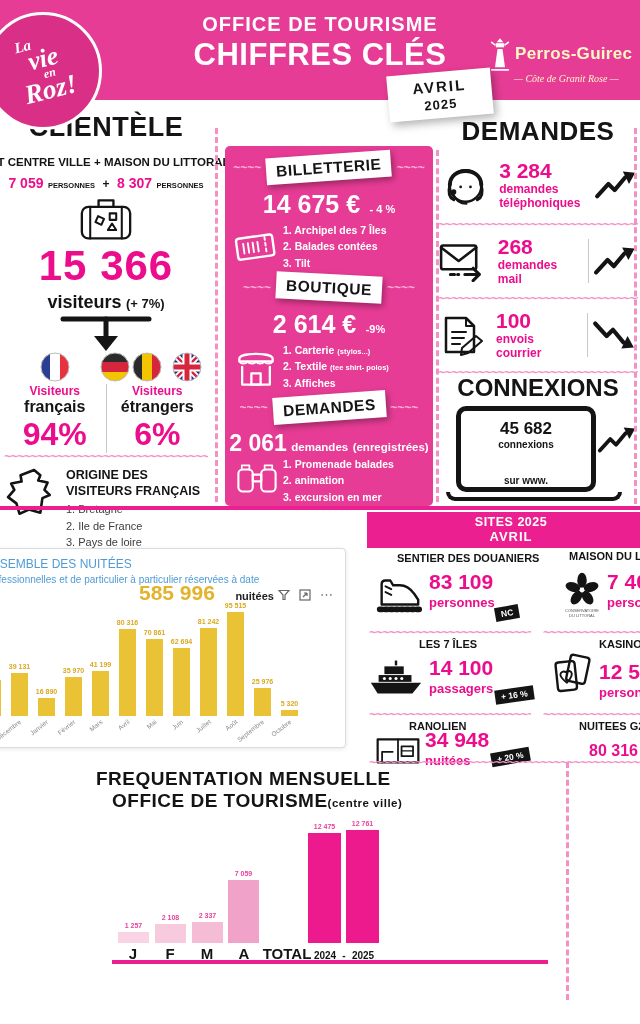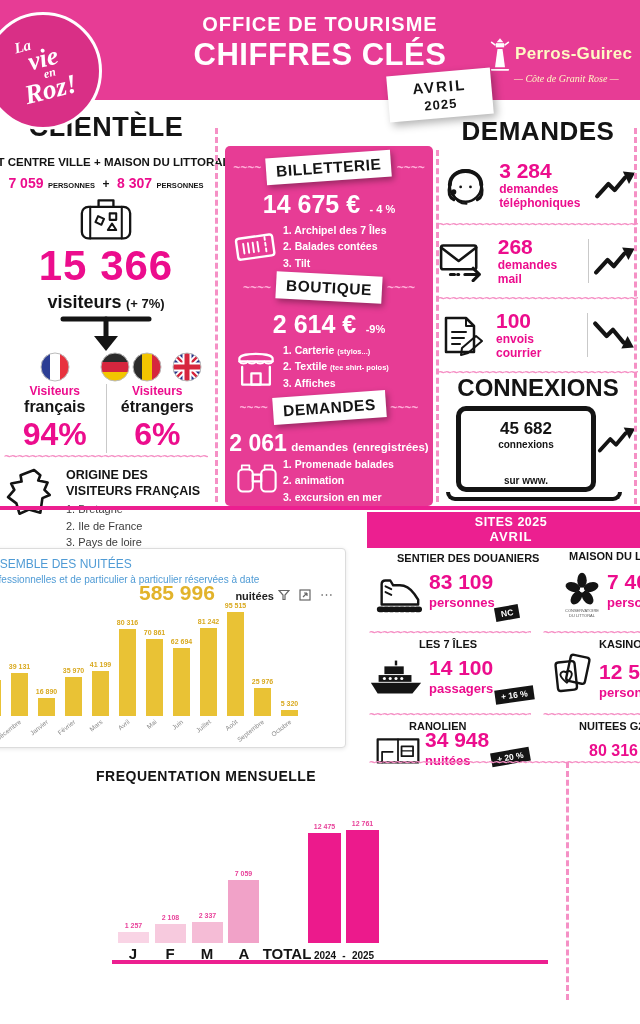--- a/index.html
+++ b/index.html
@@ -127,21 +127,21 @@
   .site-title{position:absolute;font-size:11px;font-weight:bold;white-space:nowrap;}
   .site-val{position:absolute;white-space:nowrap;}
   .site-val .v{color:var(--mag);font-size:21px;font-weight:bold;display:block;}
   .site-val .u{color:var(--mag);font-size:13px;font-weight:bold;display:block;margin-top:1px;}
   .badge{position:absolute;background:#141414;color:#fff;font-size:8.5px;font-weight:bold;
     padding:2px 6px;white-space:nowrap;}
   .sicon{position:absolute;}
   .scap{position:absolute;font-size:4px;color:#555;line-height:1.3;text-align:center;width:44px;}
   #sites .wavy{position:absolute;}
   
-  #freq-t1{position:absolute;left:96px;top:768px;font-size:14px;font-weight:bold;letter-spacing:.5px;}
+  #freq-t1{position:absolute;left:96px;top:768px;font-size:19px;font-weight:bold;letter-spacing:.5px;}
   #freq-t2{position:absolute;left:112px;top:790px;font-size:19px;font-weight:bold;letter-spacing:.5px;}
   #freq-t2 .suf{font-size:11.5px;}
   #freq-bars{position:absolute;left:0;top:830px;width:640px;height:113px;}
   .fbar{position:absolute;bottom:0;}
   .fval{position:absolute;transform:translateX(-50%);font-size:7px;font-weight:bold;color:#e8429a;white-space:nowrap;}
   #freq-axis{position:absolute;left:0;top:945px;width:640px;height:20px;}
   .faxm{position:absolute;transform:translateX(-50%);font-size:15px;font-weight:bold;}
   .faxy{position:absolute;transform:translateX(-50%);font-size:10px;font-weight:bold;top:5px;}
   #freq-line{position:absolute;left:112px;top:960px;width:436px;height:4px;background:var(--pinkline);}
 </style>
@@ -608,20 +608,23 @@
     <div class="site-title" style="left:212px;top:208px">NUITEES G2A</div>
     <div class="site-val" style="left:222px;top:230px">
       <span class="v" style="font-size:16px">80 316</span>
     </div>
     <span class="badge" style="left:278px;top:228px;width:16px;height:10px;transform:rotate(8deg)"></span>
 
     <div class="wavy" style="left:2px;top:246px;width:286px"></div>
   </div>
 
   <div id="freq-t1">FREQUENTATION MENSUELLE</div>
+  <div id="freq-t2">
+    <span>OFFICE DE TOURISME</span><span class="suf">(centre ville)</span>
+  </div>
   <div id="freq-bars">
       <div class="fbar" style="left: 118px; width: 31px; height: 11px; background: rgb(249, 212, 229);"></div>
       <span class="fval" style="left: 133.5px; bottom: 14px;">1 257</span>
       <div class="fbar" style="left: 155px; width: 31px; height: 19px; background: rgb(247, 202, 222);"></div>
       <span class="fval" style="left: 170.5px; bottom: 22px;">2 108</span>
       <div class="fbar" style="left: 192px; width: 31px; height: 21px; background: rgb(245, 188, 214);"></div>
       <span class="fval" style="left: 207.5px; bottom: 24px;">2 337</span>
       <div class="fbar" style="left: 228px; width: 31px; height: 63px; background: rgb(241, 162, 200);"></div>
       <span class="fval" style="left: 243.5px; bottom: 66px;">7 059</span>
       <div class="fbar" style="left: 308px; width: 33px; height: 110px; background: rgb(236, 26, 140);"></div>

